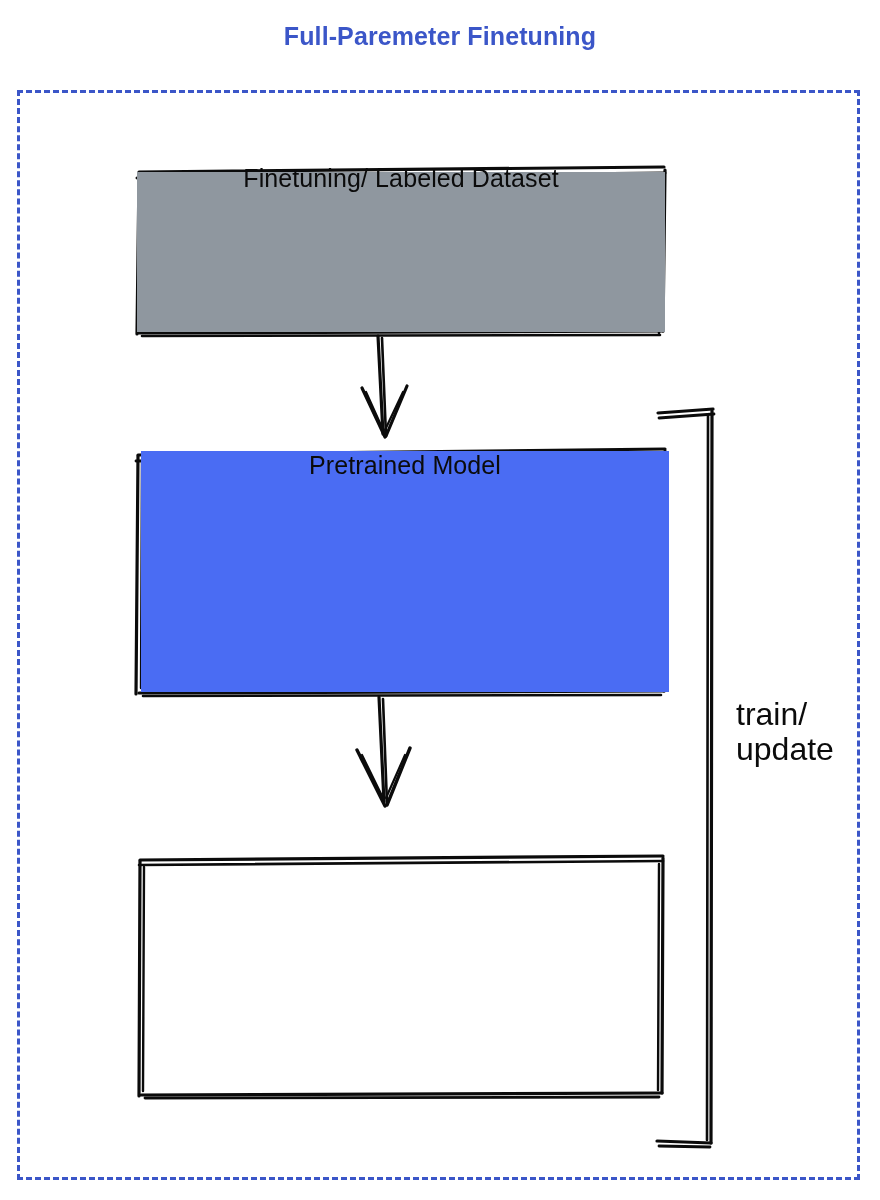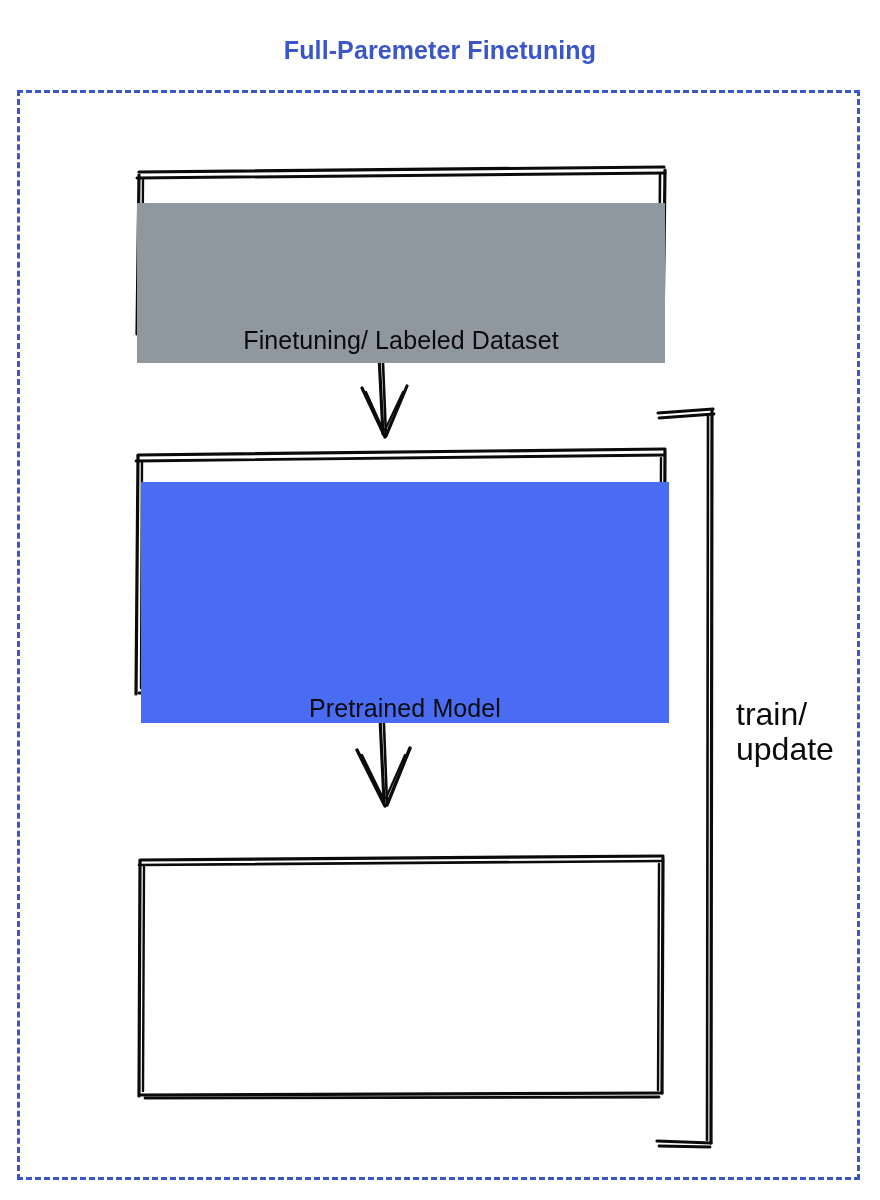--- a/index.html
+++ b/index.html
@@ -19,21 +19,21 @@
 
   #diagram-root {
     position: absolute;
     inset: 0;
   }
 
   
   .diagram-title {
     position: absolute;
     left: 0;
-    top: 36px;
+    top: 22px;
     width: 880px;
     text-align: center;
     font-size: 25px;
     font-weight: 600;
     letter-spacing: 0.1px;
     color: #3b56c8;
     white-space: nowrap;
     user-select: none;
   }
 
@@ -58,23 +58,22 @@
     width: 880px;
     height: 1200px;
     pointer-events: none;
   }
 
   
   .node {
     position: absolute;
     box-sizing: border-box;
     display: flex;
-    align-items: flex-end;
+    align-items: flex-start;
     justify-content: center;
-    margin-top: 31px;
   }
   .node-label {
     font-size: 25px;
     color: #0b0b0b;
     font-weight: 400;
     letter-spacing: 0.1px;
     white-space: nowrap;
     user-select: none;
     text-align: center;
   }

